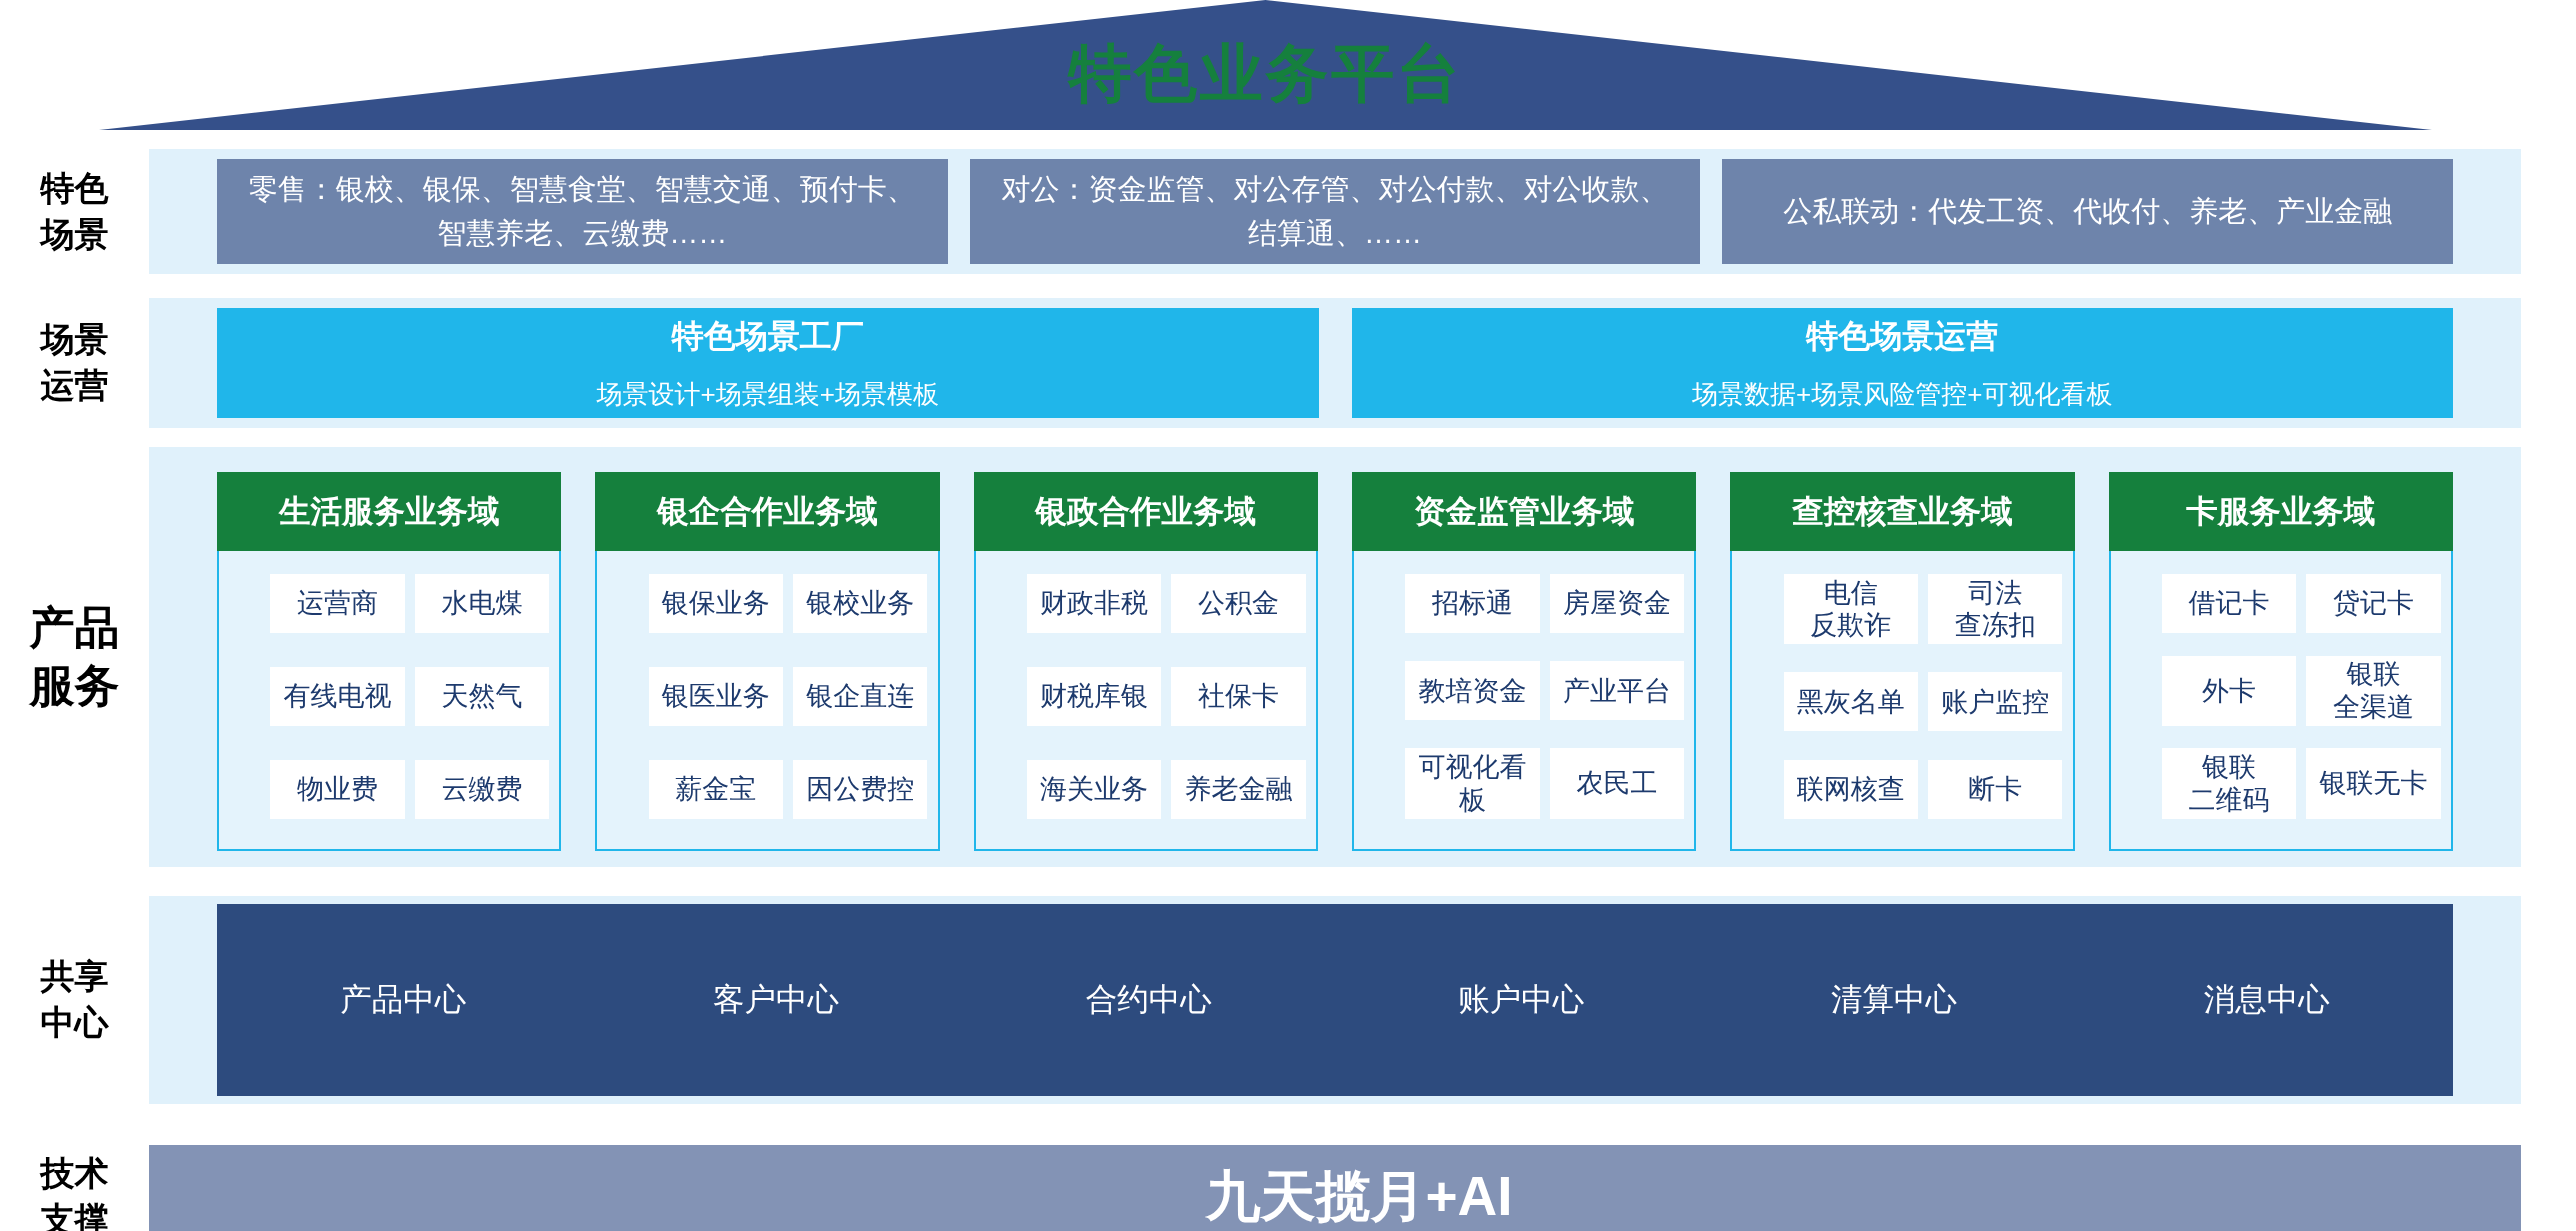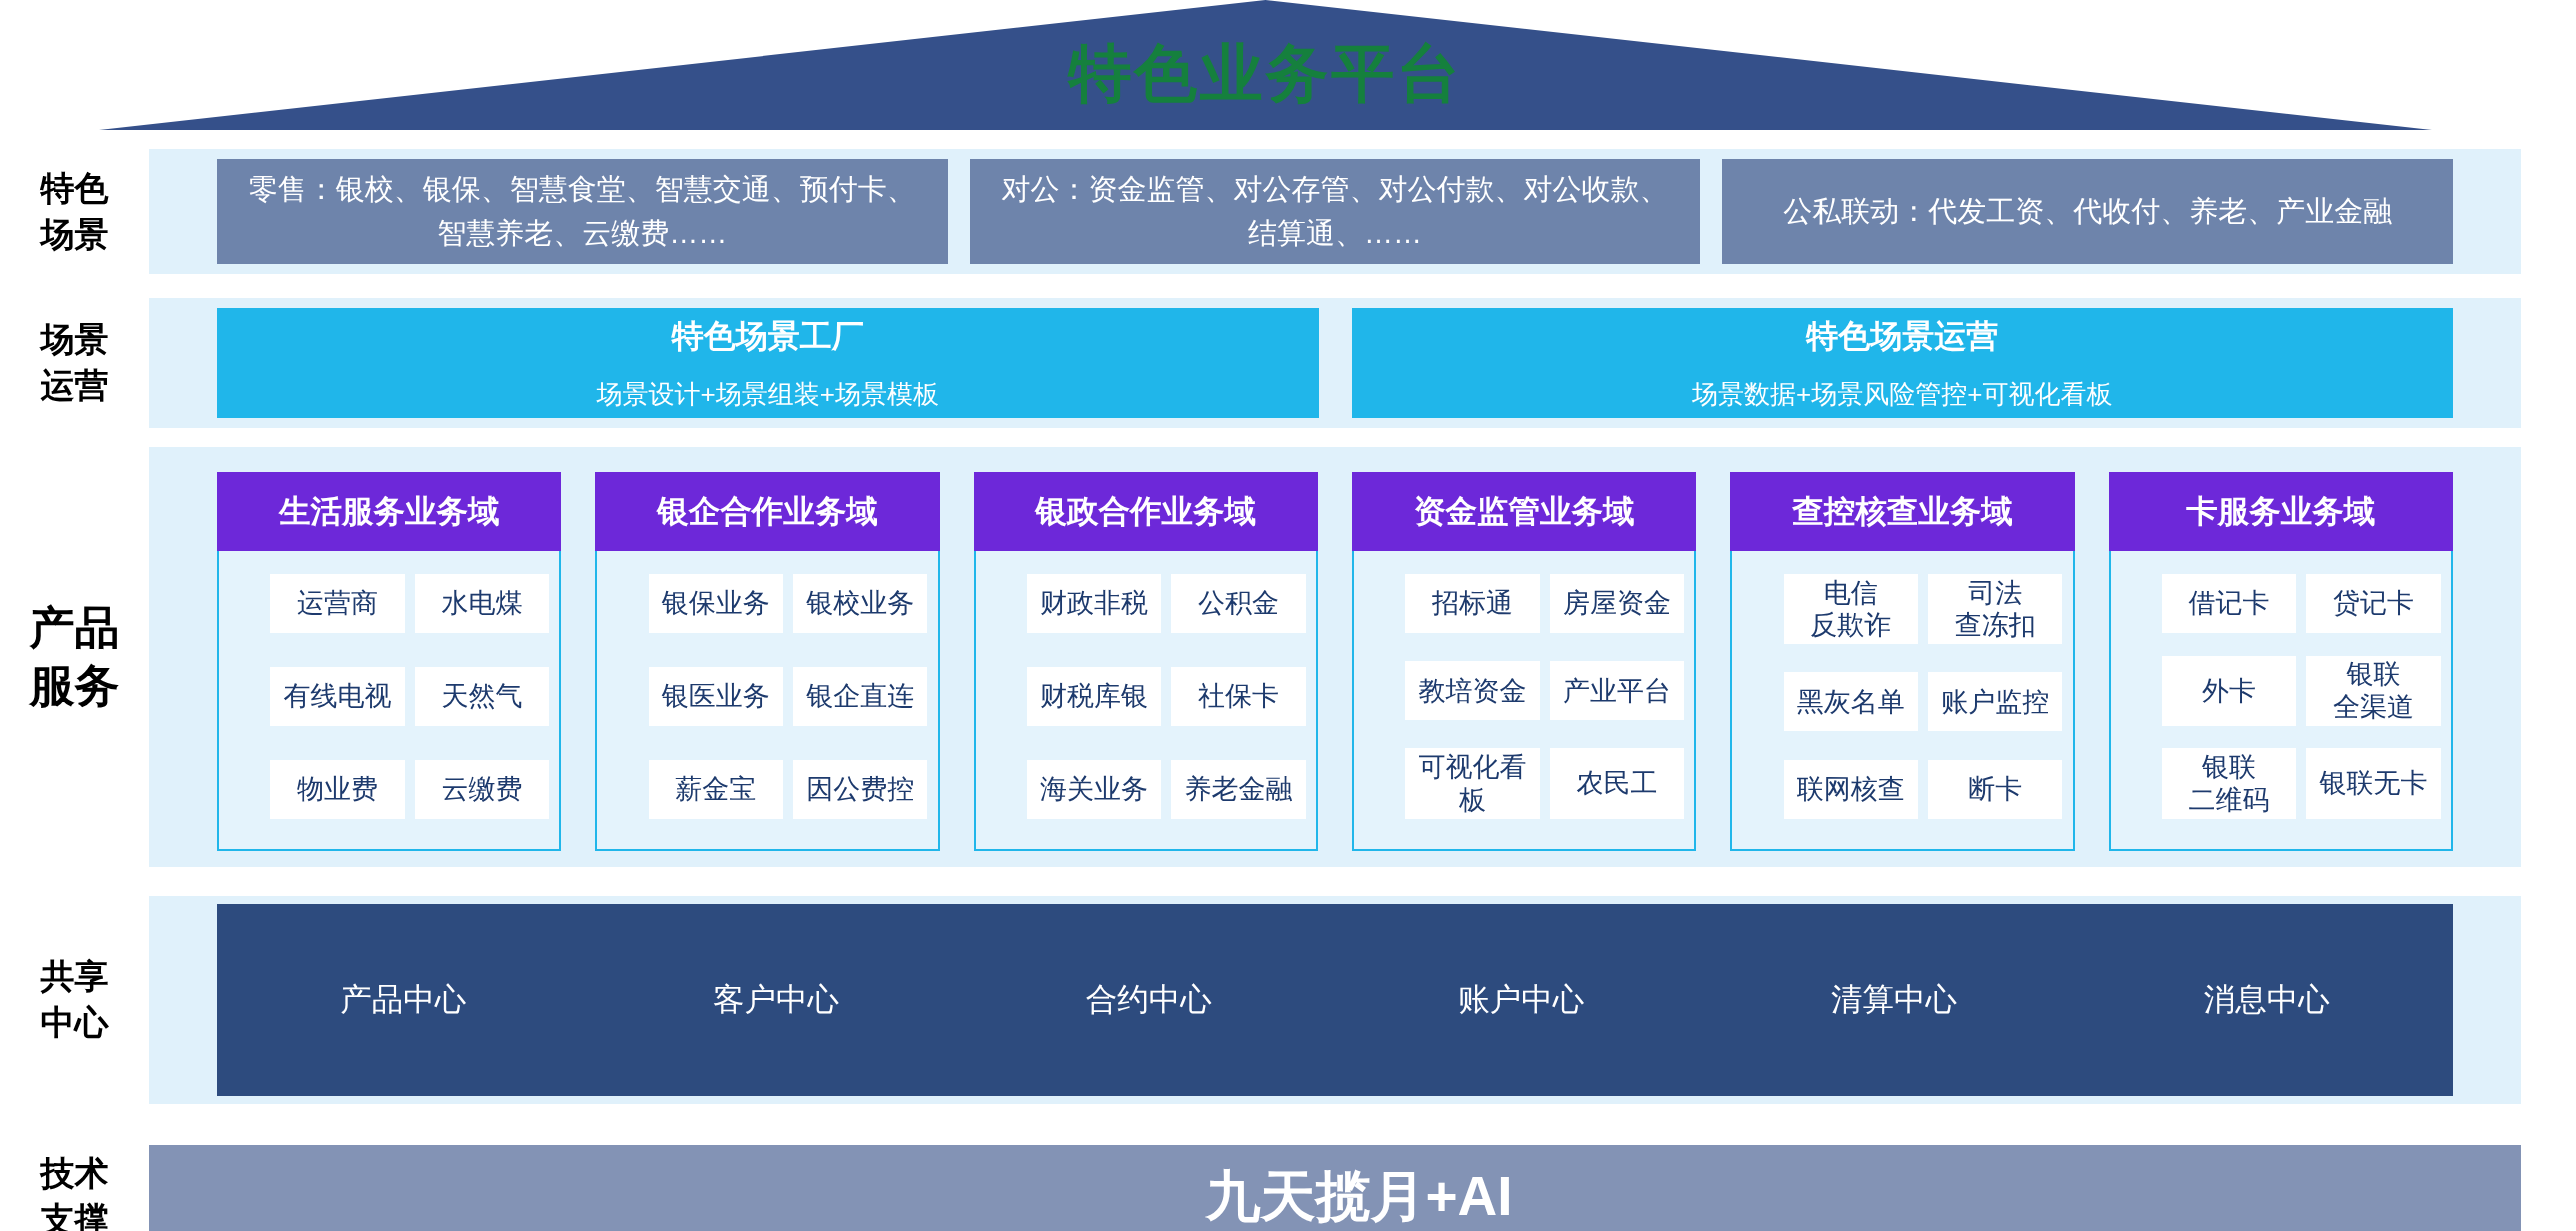--- a/index.html
+++ b/index.html
@@ -53,21 +53,21 @@
     text-align: right;
   }
   .ops-title { font-size: 32px; font-weight: bold; margin-bottom: 18px; }
   .ops-sub { font-size: 26px; }
 
   
   .layer-products { height: 420px; margin-bottom: 29px; }
   .products-panel { display: flex; gap: 34px; padding: 25px 68px 16.4px; }
   .domain-col { flex: 1; display: flex; flex-direction: column; }
   .domain-header {
-    height: 79px; flex: none; background: #6d28d9; color: #ffffff;
+    height: 79px; flex: none; background: #15803d; color: #ffffff;
     font-size: 31.5px; font-weight: bold;
     display: flex; align-items: center; justify-content: center; text-align: center;
   }
   .domain-body {
     flex: 1; background: #e4f3fc; border: 2.1px solid #20b6ea; border-top: none;
     padding: 23px 10.3px 30px;
     display: flex; flex-direction: column; justify-content: space-between;
   }
   .cell-row { display: flex; gap: 10.3px; padding-left: 41px; }
   .cell {

